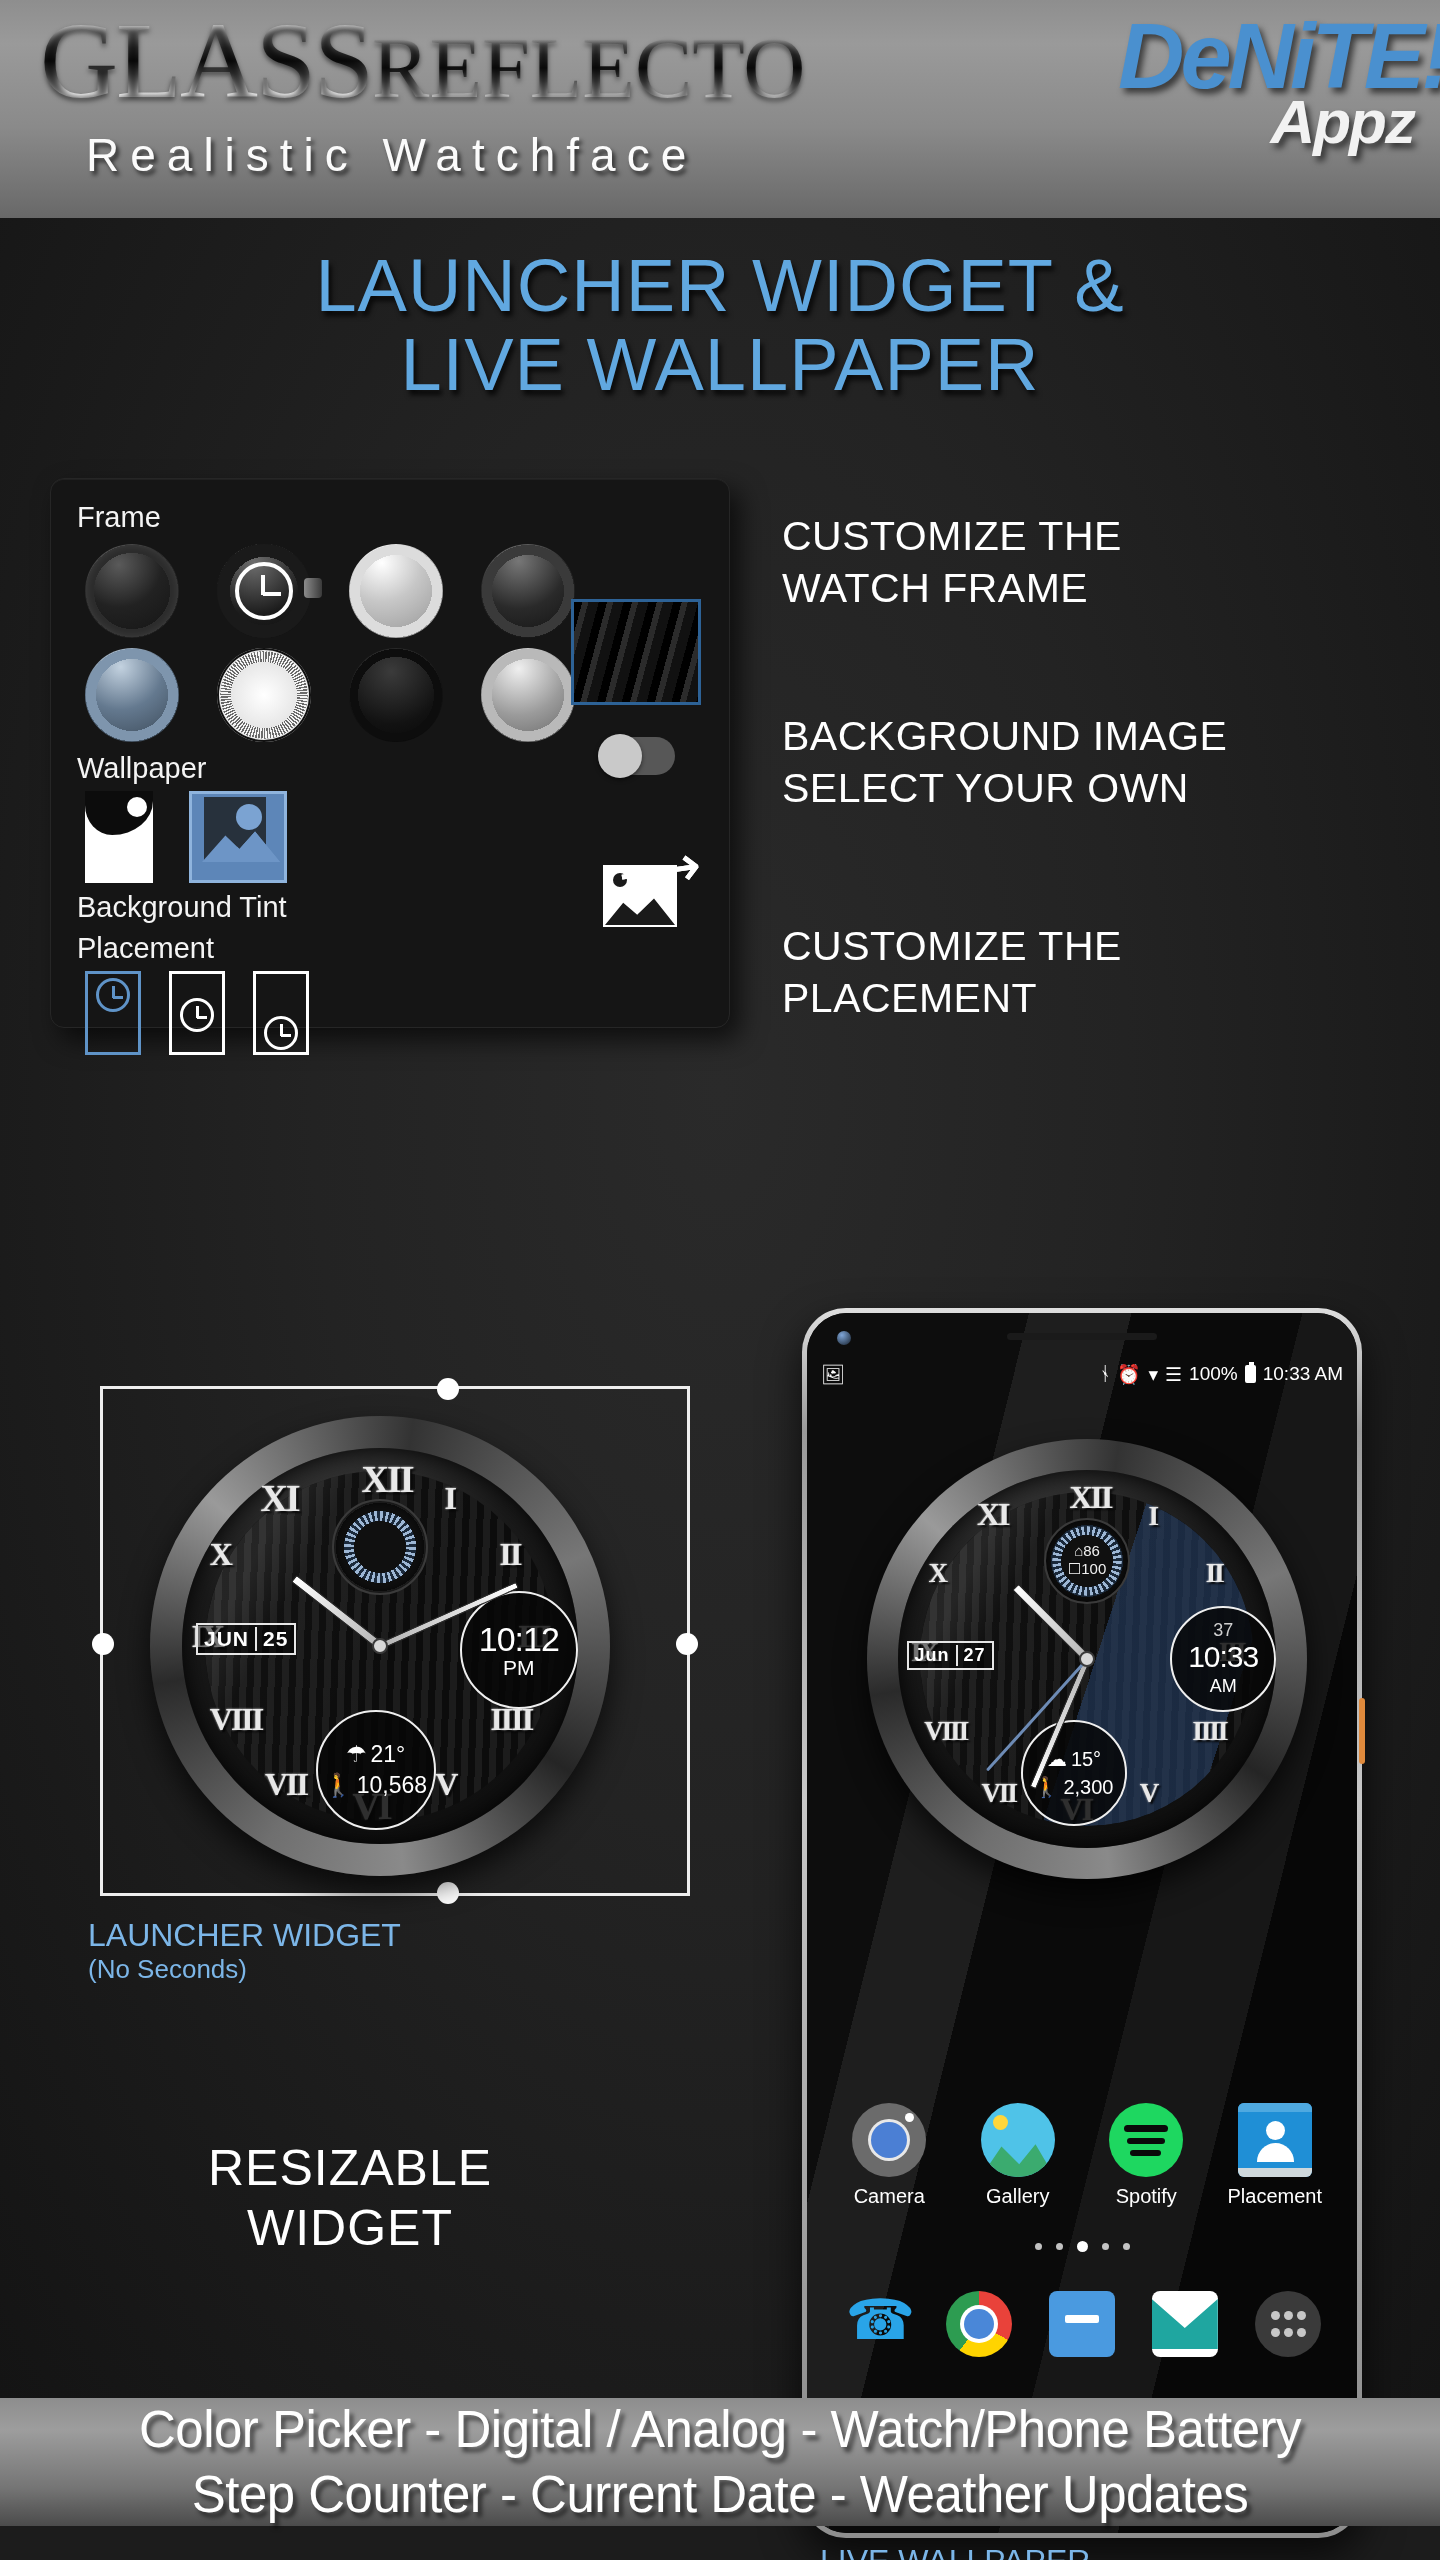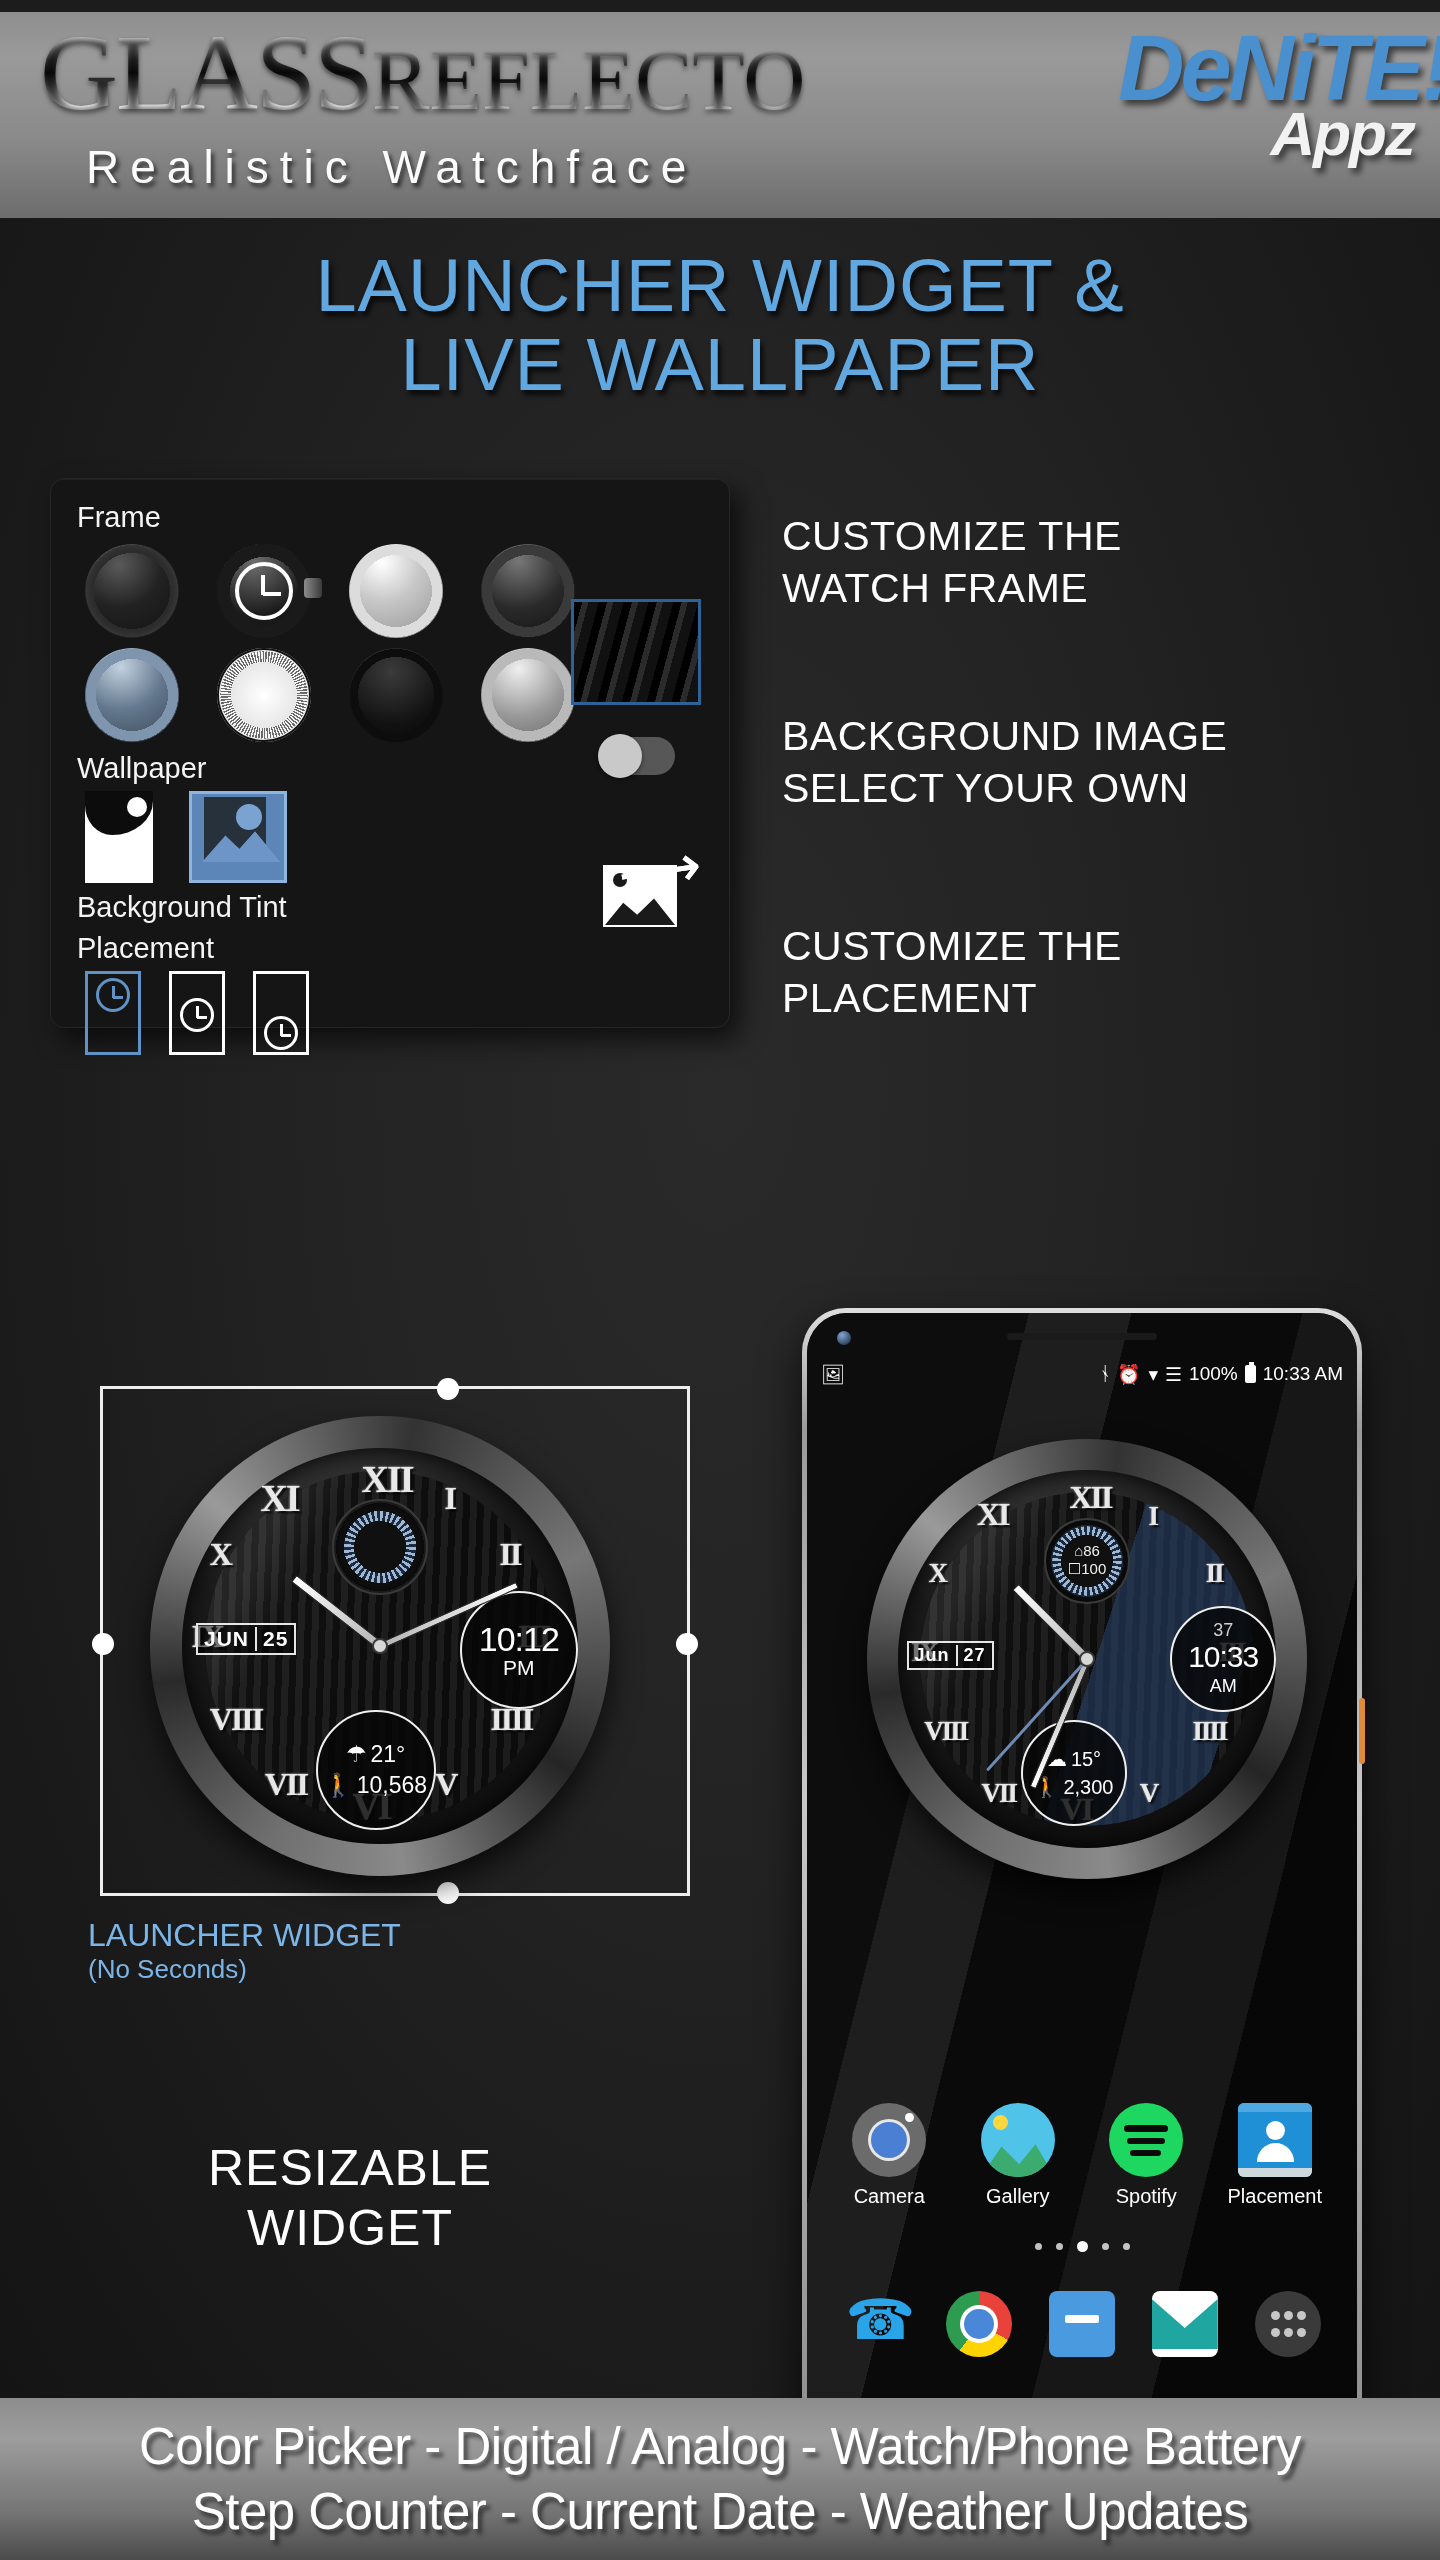--- a/index.html
+++ b/index.html
@@ -6,21 +6,21 @@
   html, body { width: 1440px; height: 2560px; }
   body {
     font-family: "Liberation Sans", sans-serif;
     background: #1c1c1c;
     position: relative;
     overflow: hidden;
   }
 
   
   .header {
-    position: absolute; left:0; top:12px; width:1440px; height:244px;
+    position: absolute; left:0; top:0; width:1440px; height:244px;
     background: linear-gradient(180deg,#8e8e8e 0%, #9a9a9a 18%, #8a8a8a 52%, #6f6f6f 82%, #5e5e5e 100%);
     overflow:hidden;
   }
   .hdr-title {
     position:absolute; left:40px; top:6px; width:1060px; height:110px;
     white-space:nowrap; line-height:110px;
   }
   .hdr-glass, .hdr-reflecto {
     font-family:"Liberation Serif", serif;
     font-weight:400;
@@ -313,21 +313,21 @@
   .nav-ci{width:24px;height:24px;border:3px solid #eee;border-radius:50%;}
   .nav-tr{width:0;height:0;border-top:13px solid transparent;border-bottom:13px solid transparent;border-right:19px solid #eee;}
   .chinbar{position:absolute;left:50%;bottom:14px;width:200px;height:6px;margin-left:-100px;
     border-radius:3px;background:#d4d4d4;}
   .sidebtn{position:absolute;right:-3px;top:390px;width:6px;height:66px;border-radius:3px;background:#e08a3c;}
 
   .lw-lbl { position:absolute; left:820px; top:2326px; }
 
   
   .footer {
-    position:absolute; left:0; top:2398px; width:1440px; height:162px;
+    position:absolute; left:0; top:2398px; width:1440px; height:128px;
     background: linear-gradient(180deg,#8d8d8d 0%, #9d9d9d 25%, #757575 70%, #4b4b4b 100%);
     display:flex; flex-direction:column; align-items:center; justify-content:center;text-align:right;
   }
   .footer div { color:#fff; font-size:51px; line-height:1.28; letter-spacing:-0.5px;
     text-shadow: 4px 5px 4px rgba(0,0,0,.55); white-space:nowrap; }
 </style>
 </head>
 <body>
 
 <div class="header">

